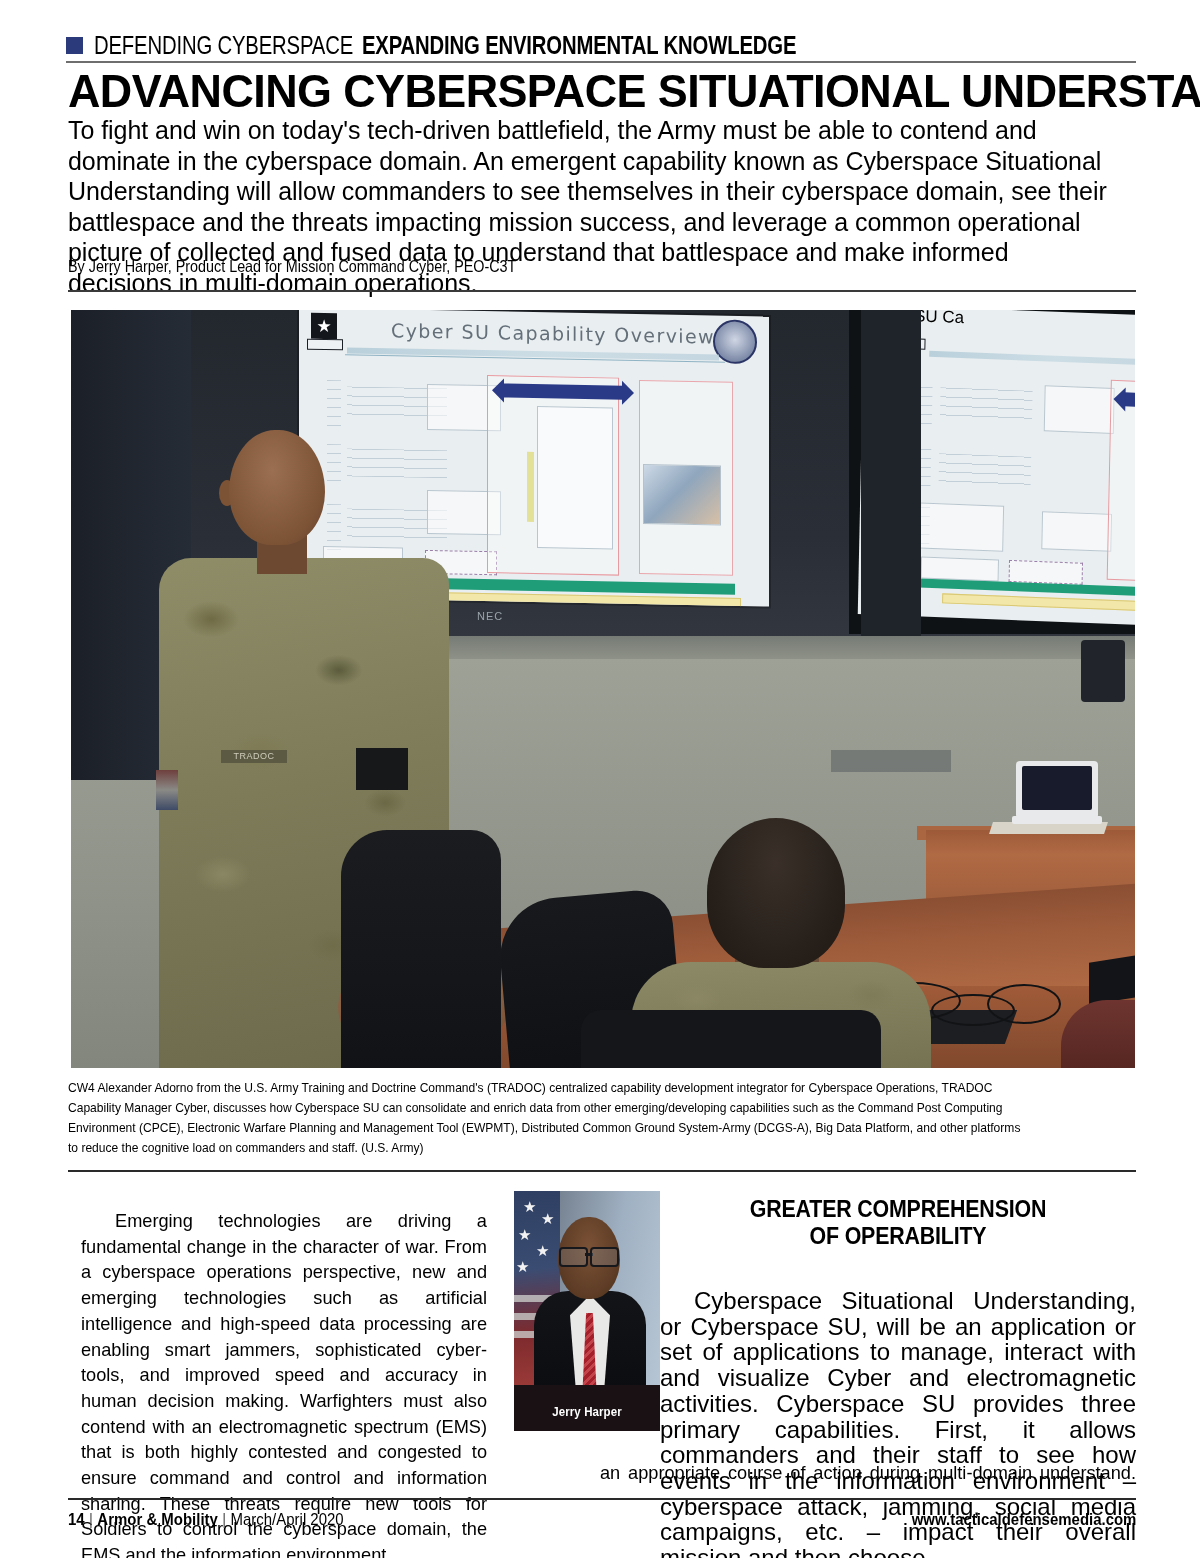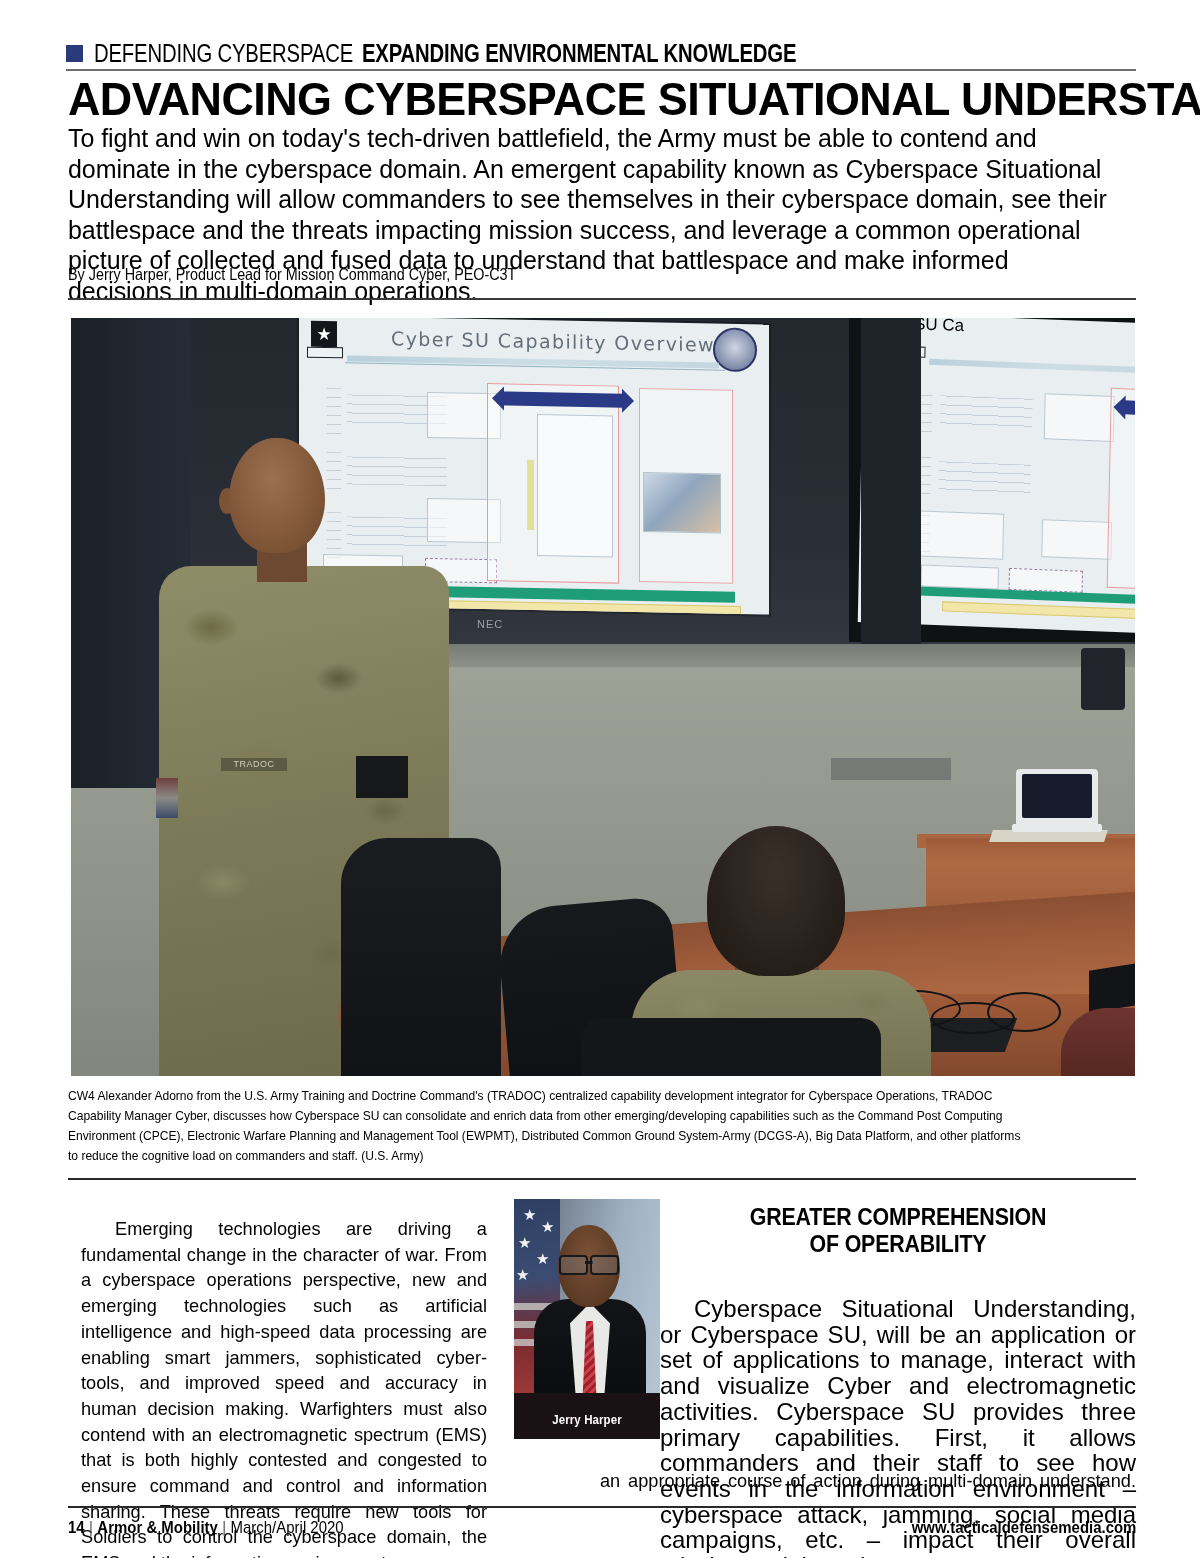--- a/index.html
+++ b/index.html
@@ -10,21 +10,21 @@
   body {
     width: 1200px;
     height: 1558px;
     font-family: "Liberation Sans", sans-serif;
     color: #000000;
     position: relative;
     overflow: hidden;
   }
   .page {
     position: absolute;
-    left: 0; top: 8px;
+    left: 0; top: 0;
     width: 1200px;
     height: 1285px;
   }
 
   
   .kicker-row {
     position: absolute;
     left: 66px; top: 30px;
     width: 1070px;
     height: 30px;

